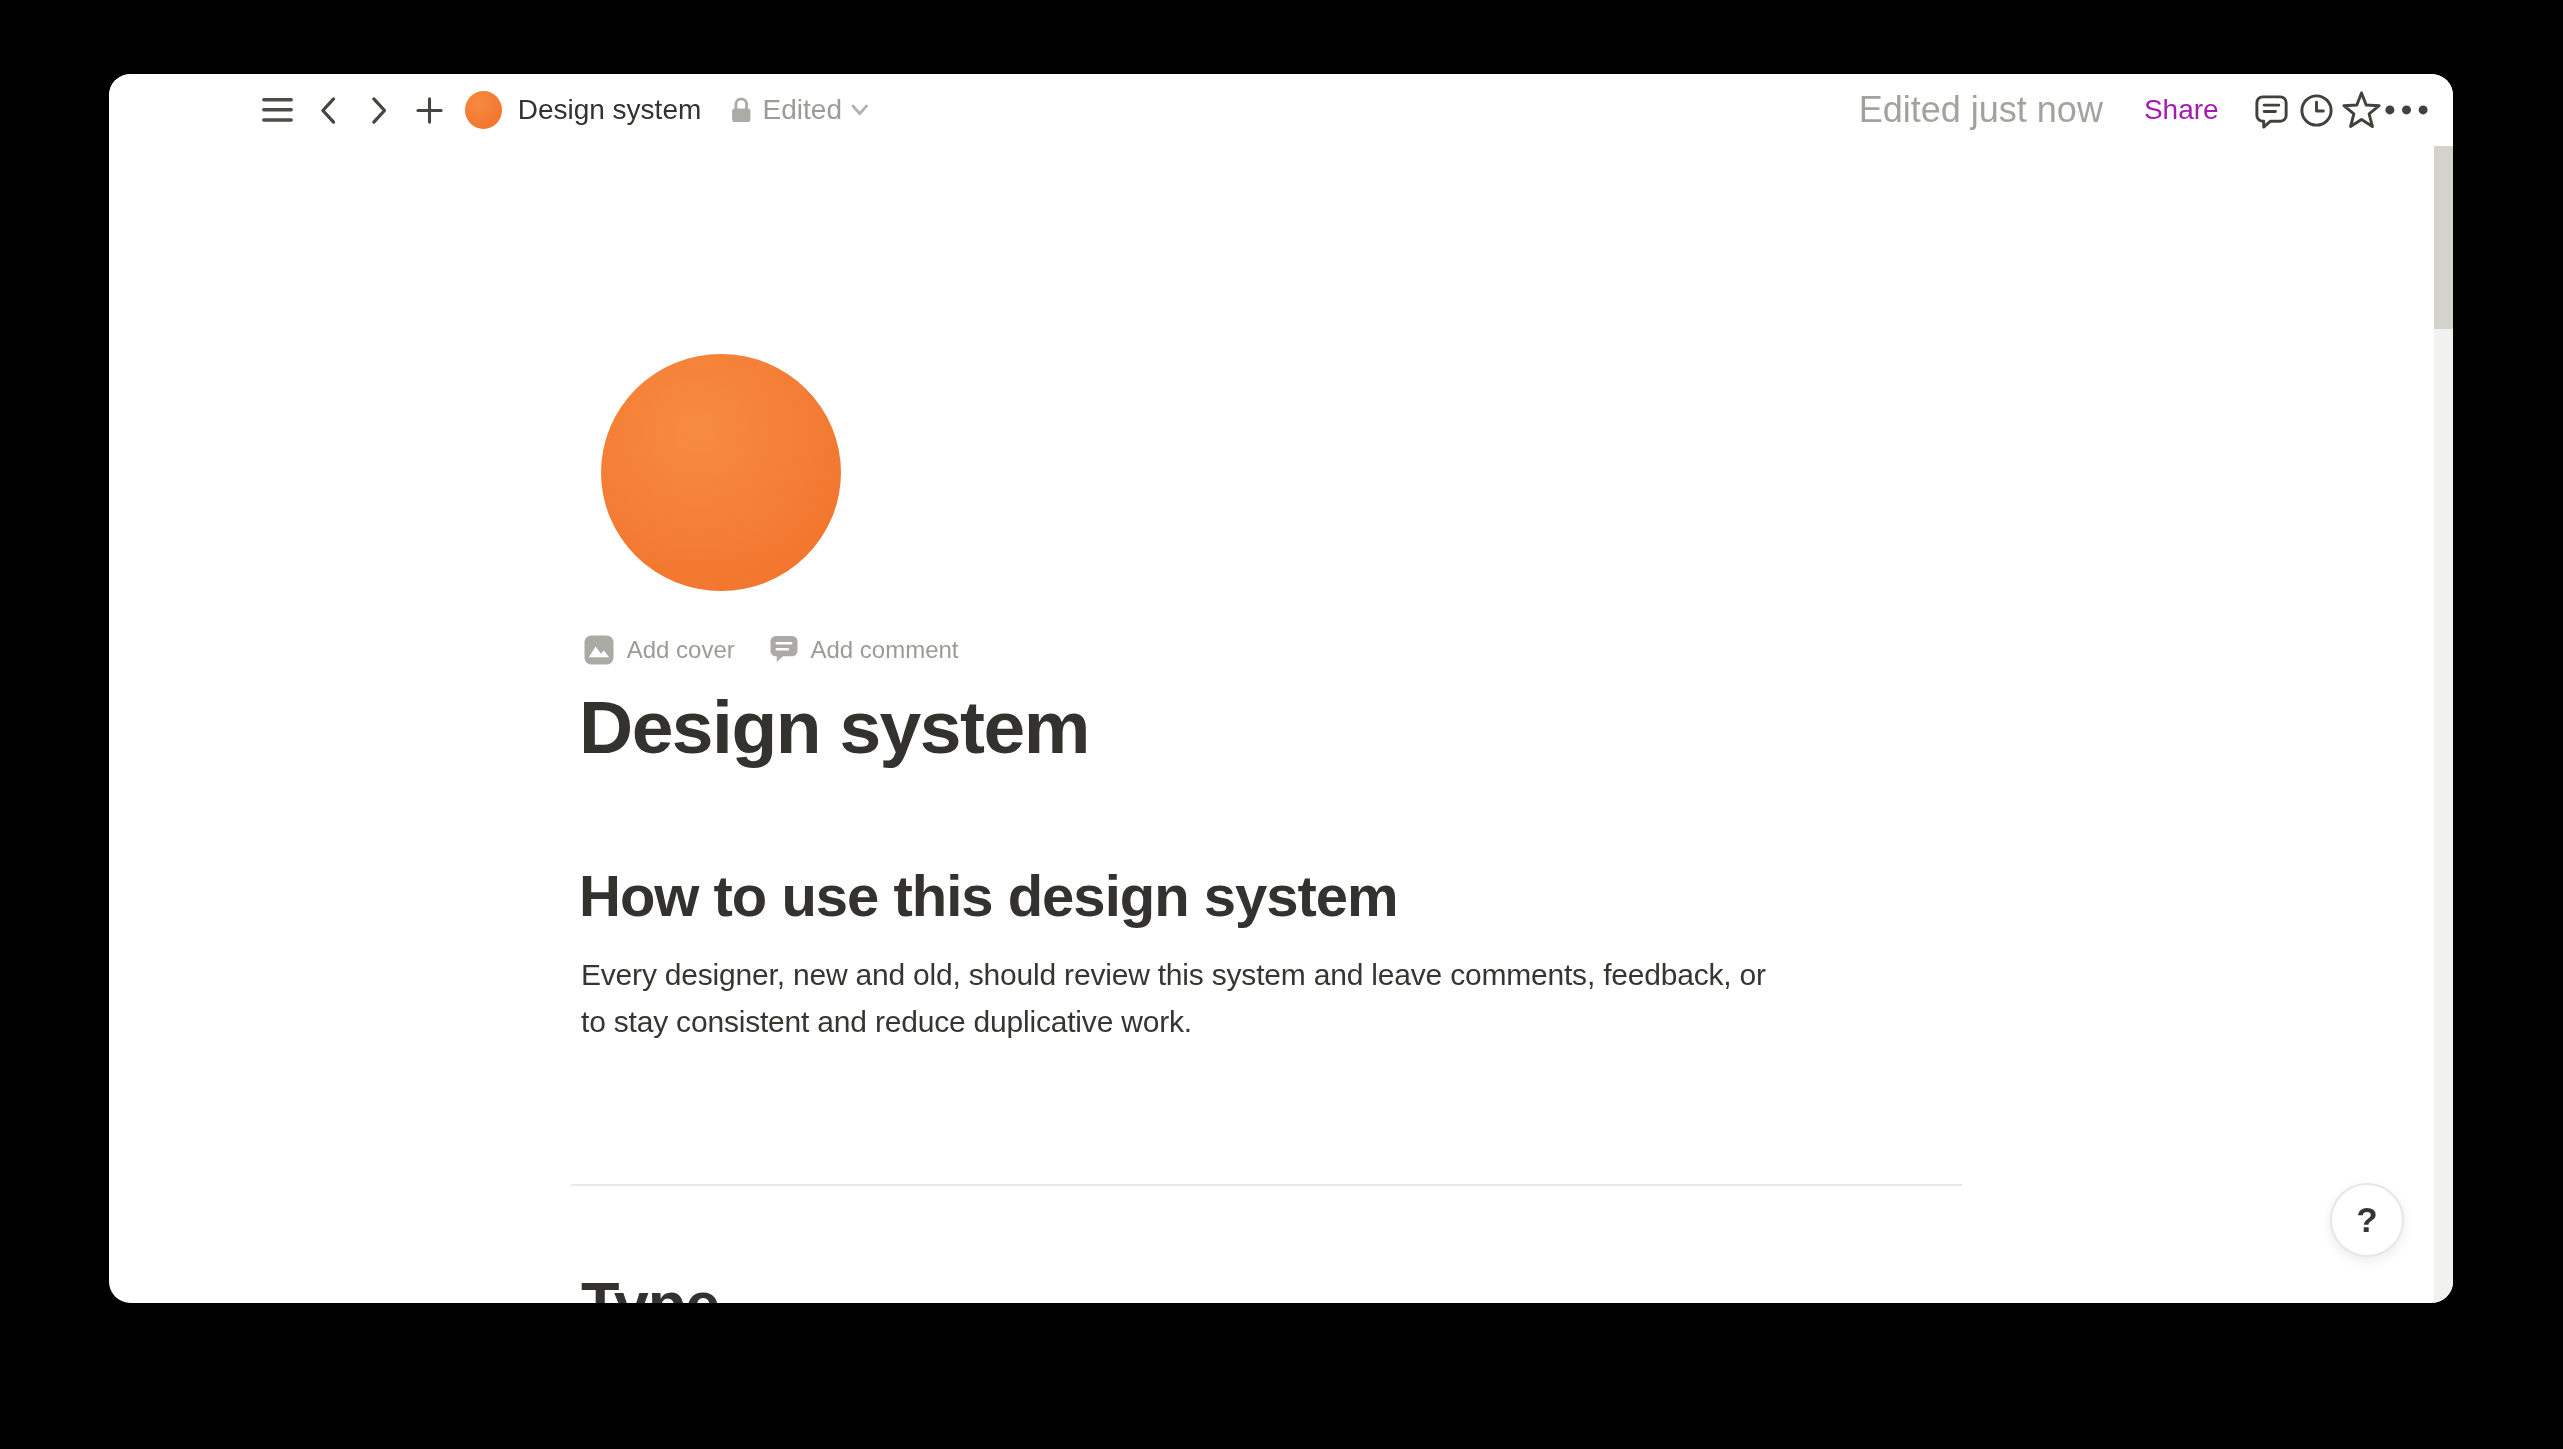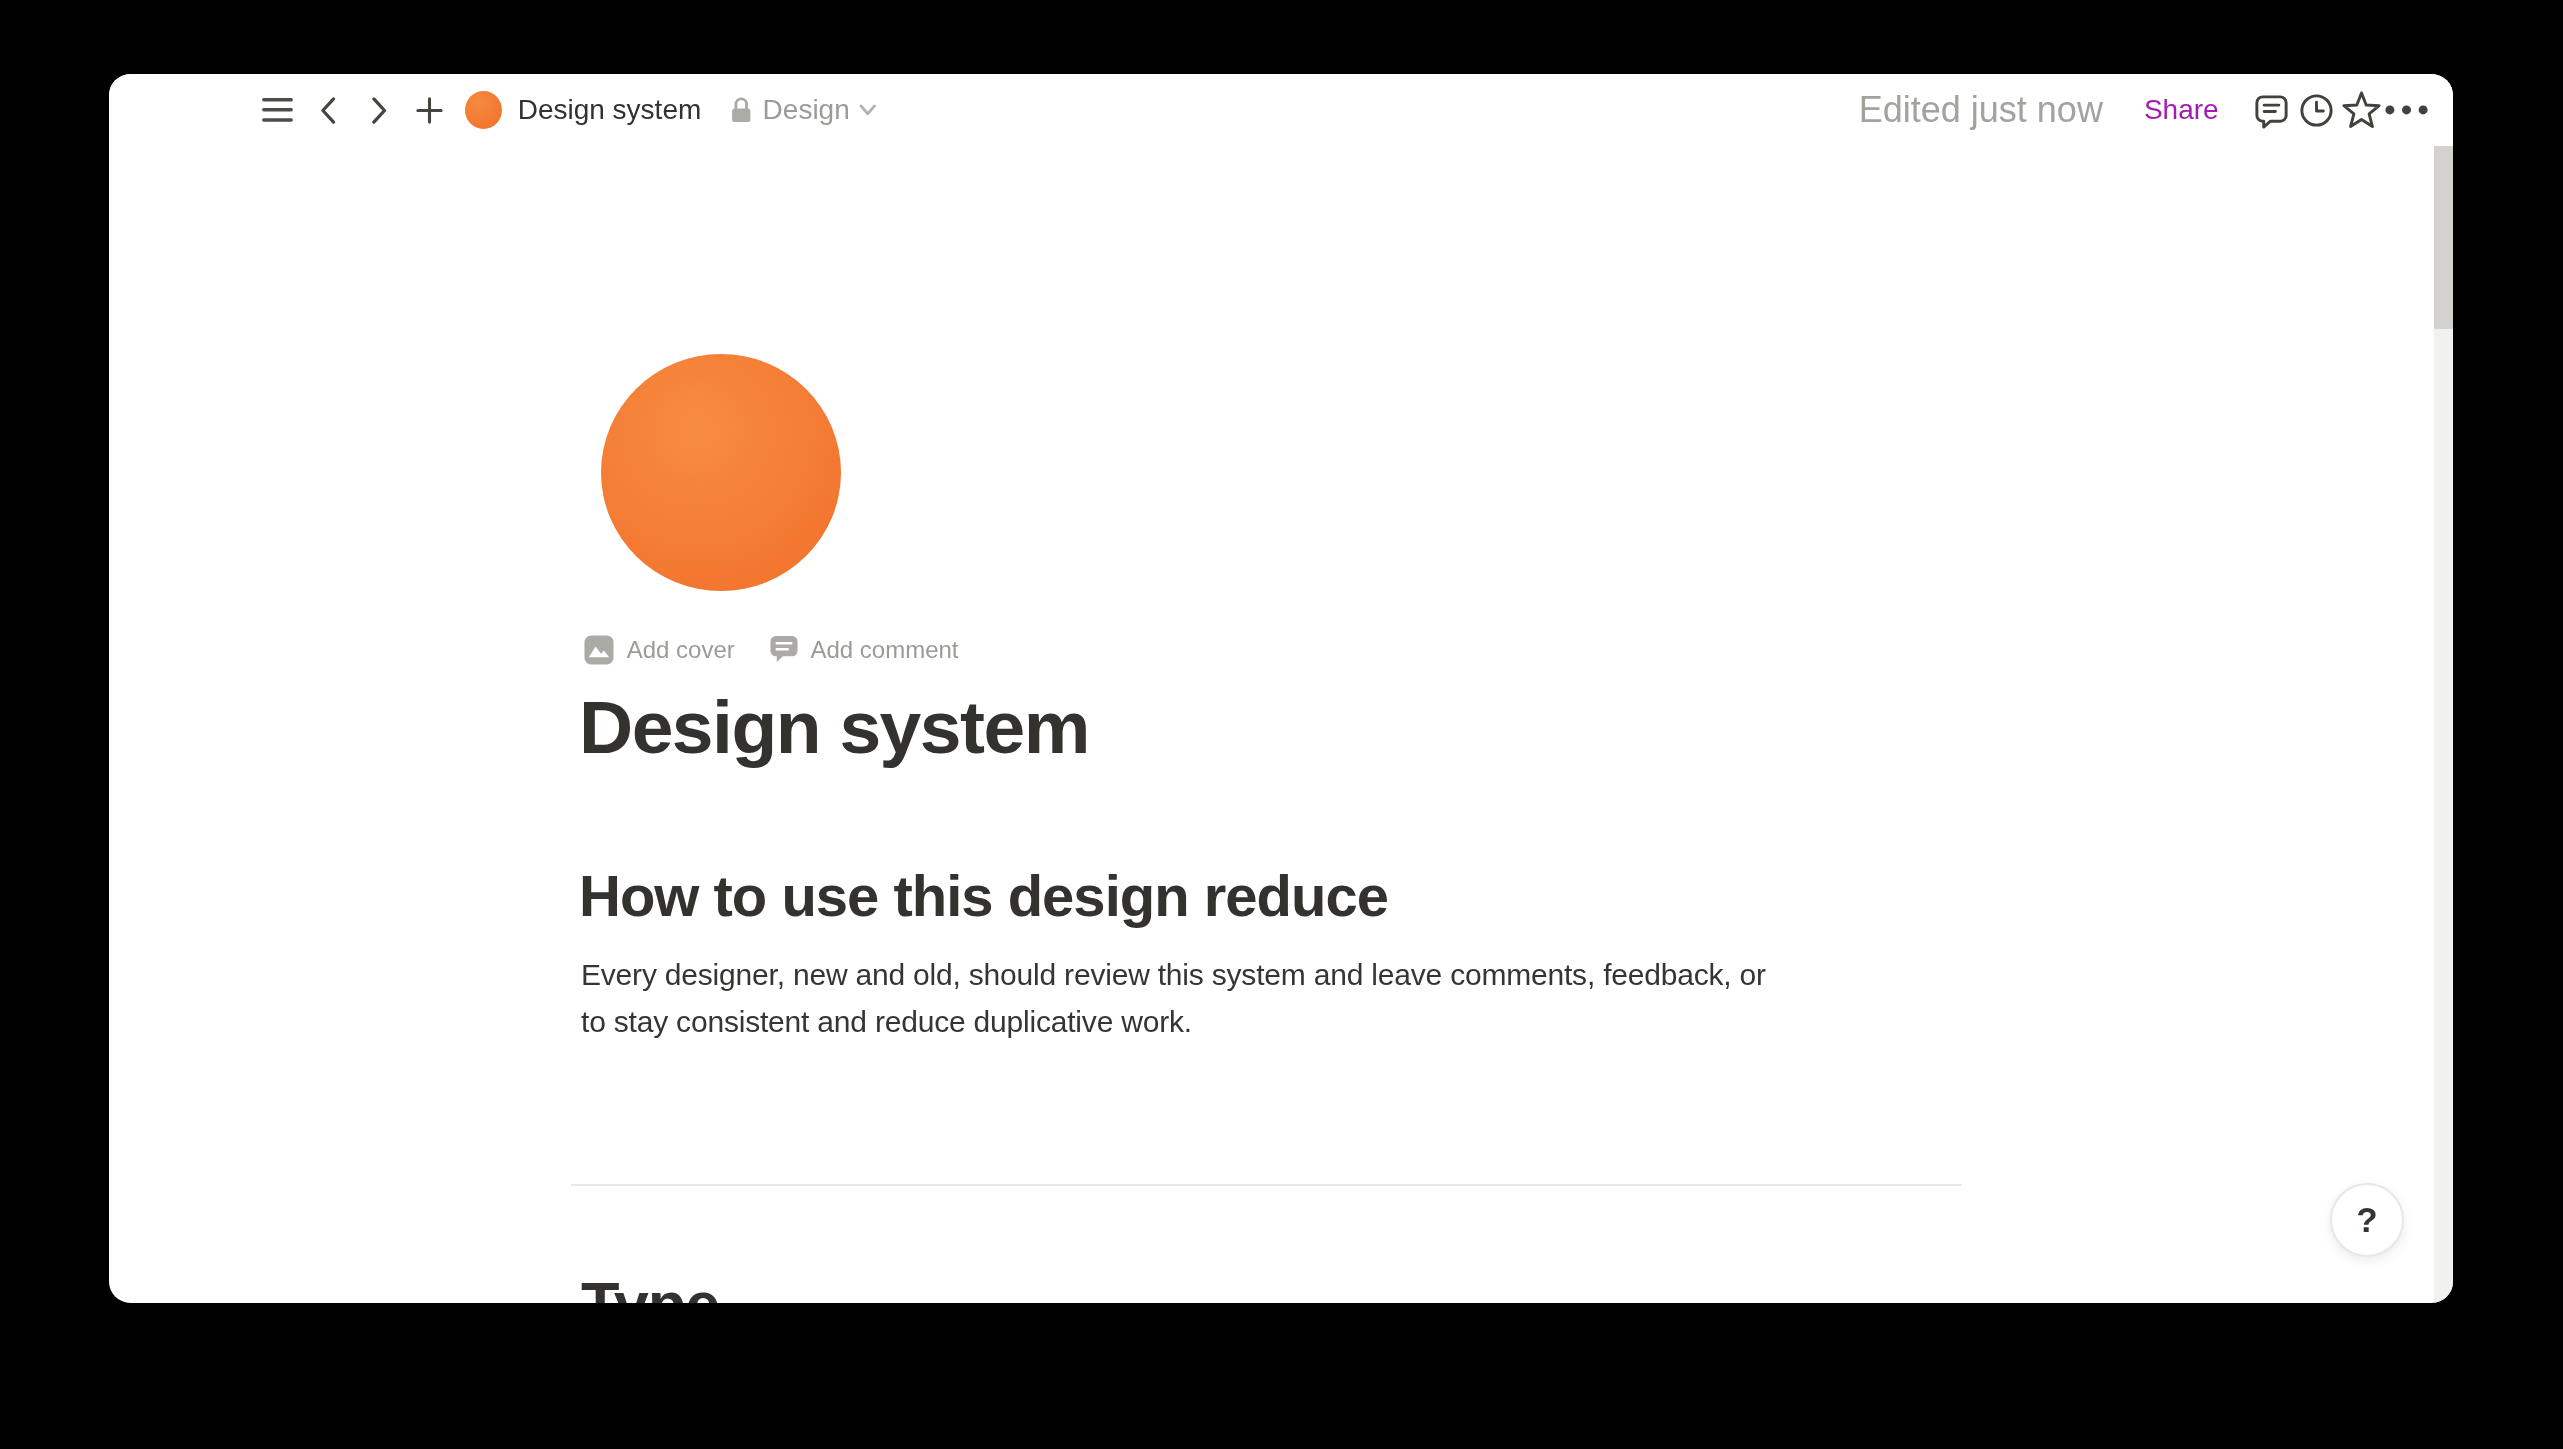--- a/index.html
+++ b/index.html
@@ -148,21 +148,21 @@
         </button>
         <div class="crumb">
           <span class="mini-dot"></span>
           <span class="crumb-title">Design system</span>
         </div>
         <button class="privacy">
           <svg width="22.5" height="29" viewBox="0 0 23 30">
             <path d="M6 14 V8.5 a5.5 5.5 0 0 1 11 0 V14" stroke="#ADABA6" stroke-width="3" fill="none"></path>
             <rect x="2" y="13" width="19" height="14" rx="3" fill="#ADABA6"></rect>
           </svg>
-          <span class="privacy-label">Design</span>
+          <span class="privacy-label">Edited</span>
           <svg width="19.5" height="13.7" viewBox="0 0 20 14">
             <path d="M3 3 L10 11 L17 3" stroke="#B3B1AC" stroke-width="2.8" fill="none" stroke-linecap="round" stroke-linejoin="round"></path>
           </svg>
         </button>
       </div>
 
       <div class="tb-right">
         <span class="edited">Edited just now</span>
         <button class="share-btn">Share</button>
         <button class="icon-btn" aria-label="comments">
@@ -208,21 +208,21 @@
           <svg width="28" height="30" viewBox="0 0 29 31">
             <path d="M6 1 h17 a5.5 5.5 0 0 1 5.5 5.5 v10 a5.5 5.5 0 0 1 -5.5 5.5 H13.5 l-6.5 6 v-6 H6 a5.5 5.5 0 0 1 -5.5 -5.5 v-10 A5.5 5.5 0 0 1 6 1 Z" fill="#ACAAA5"></path>
             <path d="M7 8.6 H22 M7 14.6 H18.5" stroke="#FFFFFF" stroke-width="2.6" stroke-linecap="round"></path>
           </svg>
           <span>Add comment</span>
         </button>
       </div>
 
       <h1 class="page-title">Design system</h1>
 
-      <h2 class="section-heading">How to use this design reduce</h2>
+      <h2 class="section-heading">How to use this design system</h2>
 
       <div class="body-text">
         <div>Every designer, new and old, should review this system and leave comments, feedback, or</div>
         <div>to stay consistent and reduce duplicative work.</div>
       </div>
 
       <hr class="divider">
 
       <h2 class="type-heading">Type</h2>
     </main>

